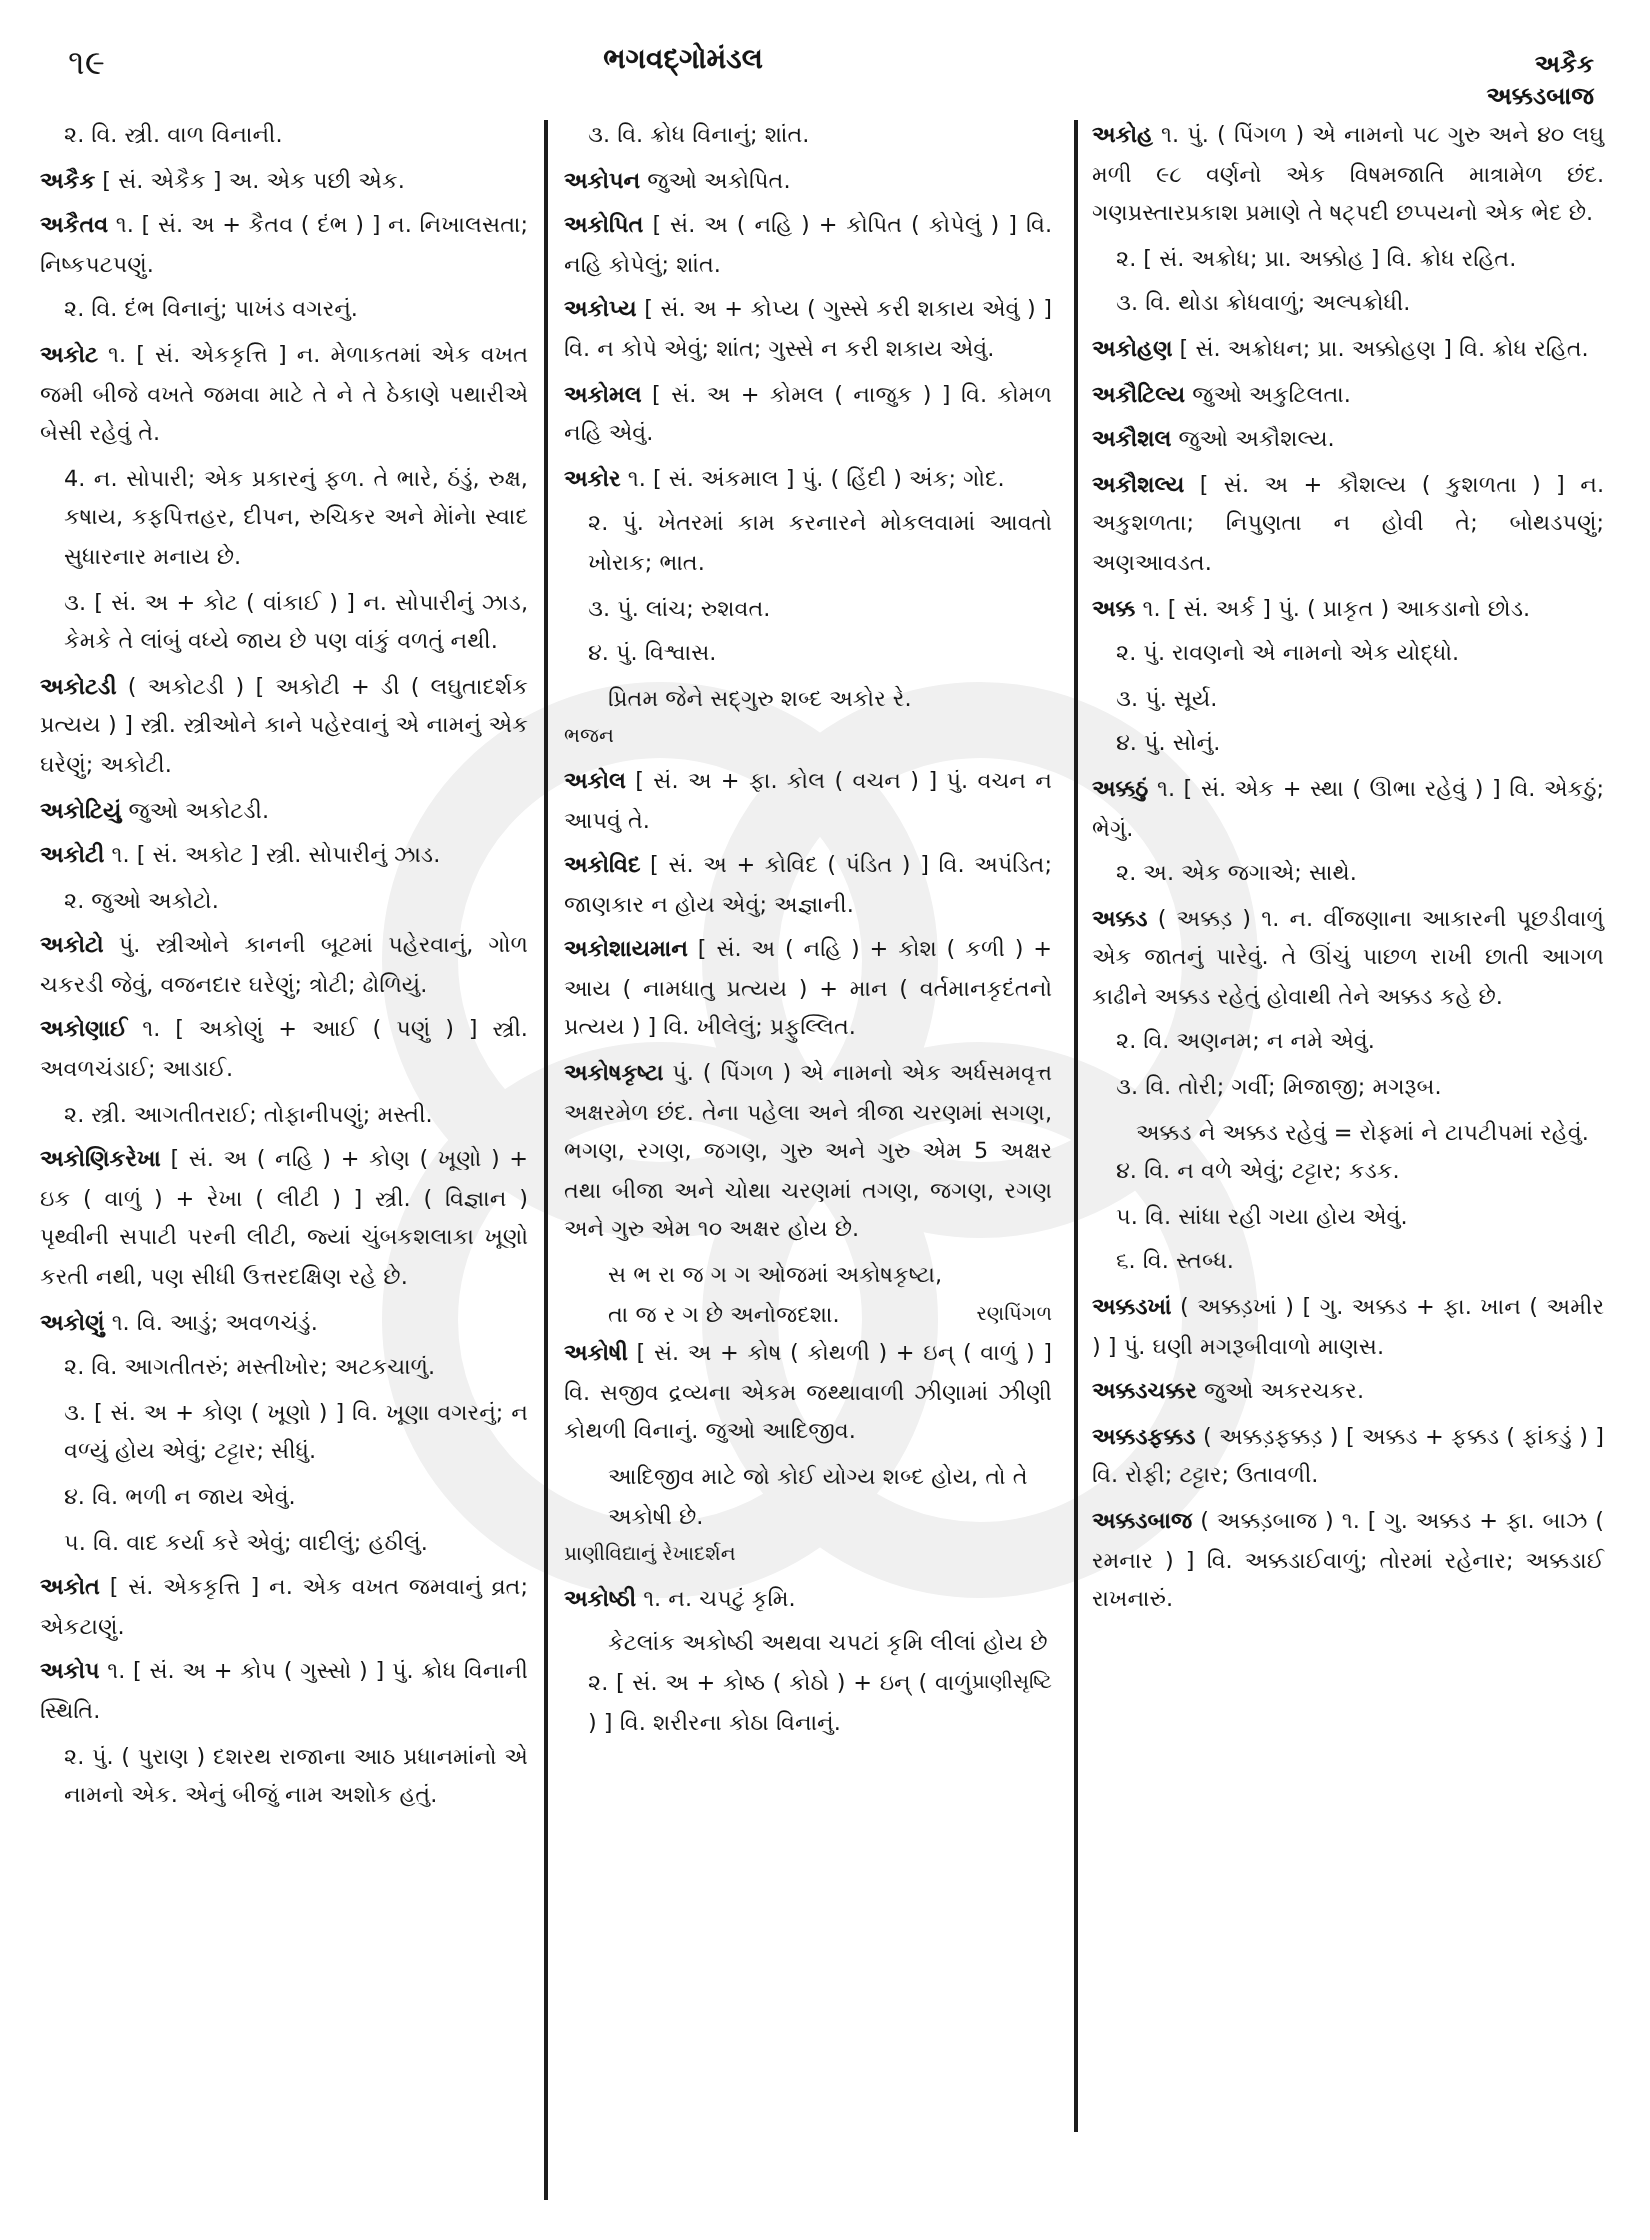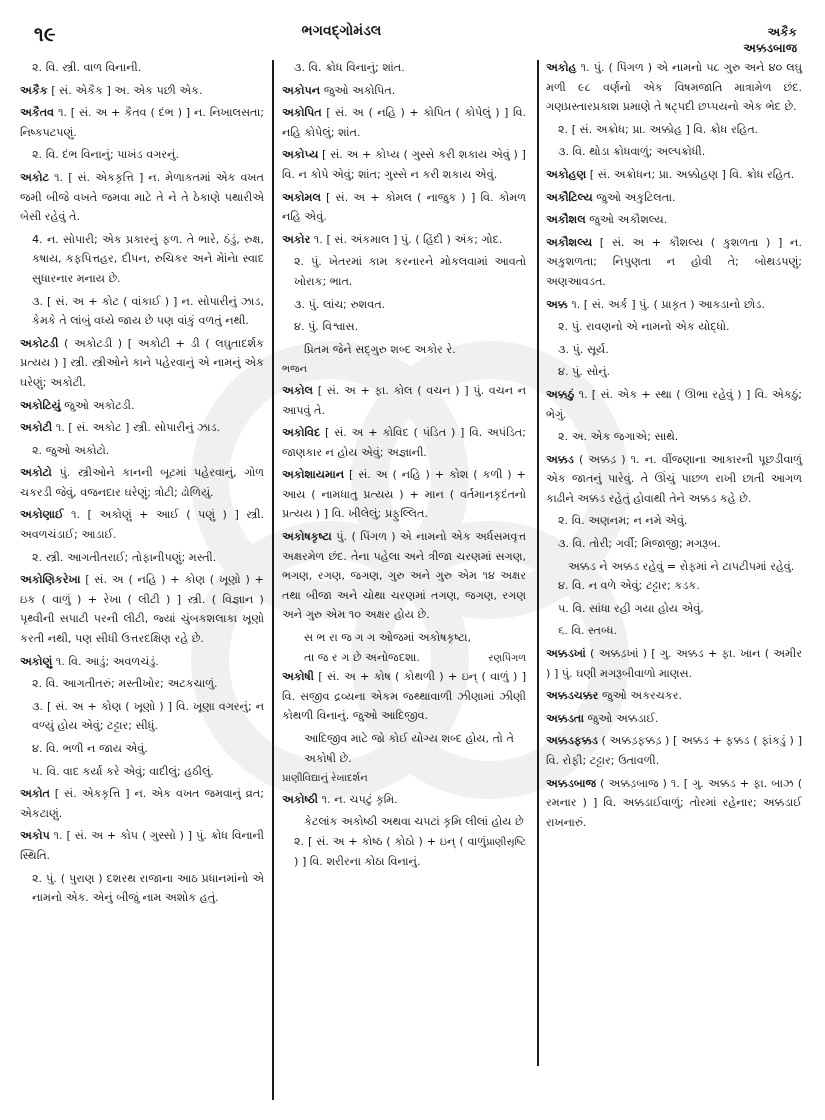--- a/index.html
+++ b/index.html
@@ -9,21 +9,21 @@
     font-family: "DejaVu Sans", sans-serif;
     position: relative;
   }
   .watermark {
     position: absolute; left: 150px; top: 280px; width: 520px; height: 560px;
     pointer-events: none; z-index: 0;
   }
   .header {
     position: absolute; left: 0; top: 0; width: 825px; height: 56px; z-index: 1;
   }
-  .page-num { position: absolute; left: 34px; top: 22px; font-size: 20px; font-weight: bold; }
+  .page-num { position: absolute; left: 34px; top: 22px; font-size: 17px; font-weight: normal; }
   .book-title { position: absolute; left: 0; width: 683px; top: 22px; text-align: center; font-size: 14px; font-weight: bold; }
   .guide { position: absolute; right: 28px; top: 24px; text-align: right; font-size: 12px; font-weight: bold; line-height: 16px; }
   .columns { position: absolute; top: 58px; left: 0; width: 694px; height: 1062px; z-index: 1; }
   .col { position: absolute; top: 0; font-size: 11.2px; line-height: 19.6px; }
   .col1 { left: 20px; width: 244px; }
   .col2 { left: 282px; width: 244px; }
   .col3 { left: 546px; width: 256px; }
   .rule { position: absolute; top: 2px; width: 2px; background: #1c1c1c; }
   .rule1 { left: 272px; height: 1040px; }
   .rule2 { left: 537px; height: 1006px; }
@@ -90,21 +90,21 @@
       <div class="entry"><span class="hw">અકોમલ</span><span> [ સં. અ + કોમલ ( નાજુક ) ] વિ. કોમળ નહિ એવું.</span></div>
       <div class="entry"><span class="hw">અકોર</span><span> ૧. [ સં. અંકમાલ ] પું. ( હિંદી ) અંક; ગોદ.</span></div>
       <div class="sense">૨. પું. ખેતરમાં કામ કરનારને મોકલવામાં આવતો ખોરાક; ભાત.</div>
       <div class="sense">૩. પું. લાંચ; રુશવત.</div>
       <div class="sense">૪. પું. વિશ્વાસ.</div>
       <div class="quote">પ્રિતમ જેને સદ્‌ગુરુ શબ્દ અકોર રે.</div>
       <div class="source">ભજન</div>
       <div class="entry"><span class="hw">અકોલ</span><span> [ સં. અ + ફા. કોલ ( વચન ) ] પું. વચન ન આપવું તે.</span></div>
       <div class="entry"><span class="hw">અકોવિદ</span><span> [ સં. અ + કોવિદ ( પંડિત ) ] વિ. અપંડિત; જાણકાર ન હોય એવું; અજ્ઞાની.</span></div>
       <div class="entry"><span class="hw">અકોશાયમાન</span><span> [ સં. અ ( નહિ ) + કોશ ( કળી ) + આય ( નામધાતુ પ્રત્યય ) + માન ( વર્તમાનકૃદંતનો પ્રત્યય ) ] વિ. ખીલેલું; પ્રફુલ્લિત.</span></div>
-      <div class="entry"><span class="hw">અકોષકૃષ્ટા</span><span> પું. ( પિંગળ ) એ નામનો એક અર્ધસમવૃત્ત અક્ષરમેળ છંદ. તેના પહેલા અને ત્રીજા ચરણમાં સગણ, ભગણ, રગણ, જગણ, ગુરુ અને ગુરુ એમ ૧૪ અક્ષર તથા બીજા અને ચોથા ચરણમાં તગણ, જગણ, રગણ અને ગુરુ એમ ૧૦ અક્ષર હોય છે.</span></div>
+      <div class="entry"><span class="hw">અકોષકૃષ્ટા</span><span> પું. ( પિંગળ ) એ નામનો એક અર્ધસમવૃત્ત અક્ષરમેળ છંદ. તેના પહેલા અને ત્રીજા ચરણમાં સગણ, ભગણ, રગણ, જગણ, ગુરુ અને ગુરુ એમ 5 અક્ષર તથા બીજા અને ચોથા ચરણમાં તગણ, જગણ, રગણ અને ગુરુ એમ ૧૦ અક્ષર હોય છે.</span></div>
       <div class="quote">સ ભ રા જ ગ ગ ઓજમાં અકોષકૃષ્ટા,</div>
       <div class="quote"><span>તા જ ર ગ છે અનોજદશા.</span><span style="float: right; font-size: 10px;">રણપિંગળ</span></div>
       <div class="entry"><span class="hw">અકોષી</span><span> [ સં. અ + કોષ ( કોથળી ) + ઇન્ ( વાળું ) ] વિ. સજીવ દ્રવ્યના એકમ જથ્થાવાળી ઝીણામાં ઝીણી કોથળી વિનાનું. જુઓ આદિજીવ.</span></div>
       <div class="quote">આદિજીવ માટે જો કોઈ યોગ્ય શબ્દ હોય, તો તે અકોષી છે.</div>
       <div class="source">પ્રાણીવિદ્યાનું રેખાદર્શન</div>
       <div class="entry"><span class="hw">અકોષ્ઠી</span><span> ૧. ન. ચપટું કૃમિ.</span></div>
       <div class="quote"><span>કેટલાંક અકોષ્ઠી અથવા ચપટાં કૃમિ લીલાં હોય છે</span><span style="float: right; font-size: 10px;">પ્રાણીસૃષ્ટિ</span></div>
       <div class="sense">૨. [ સં. અ + કોષ્ઠ ( કોઠો ) + ઇન્ ( વાળું ) ] વિ. શરીરના કોઠા વિનાનું.</div>
     </div>
   <div class="col col3">
@@ -123,17 +123,16 @@
       <div class="sense">૨. અ. એક જગાએ; સાથે.</div>
       <div class="entry"><span class="hw">અક્કડ</span><span> ( અક્કડ઼ ) ૧. ન. વીંજણાના આકારની પૂછડીવાળું એક જાતનું પારેવું. તે ઊંચું પાછળ રાખી છાતી આગળ કાઢીને અક્કડ રહેતું હોવાથી તેને અક્કડ કહે છે.</span></div>
       <div class="sense">૨. વિ. અણનમ; ન નમે એવું.</div>
       <div class="sense">૩. વિ. તોરી; ગર્વી; મિજાજી; મગરૂબ.</div>
       <div class="quote">અક્કડ ને અક્કડ રહેવું = રોફમાં ને ટાપટીપમાં રહેવું.</div>
       <div class="sense">૪. વિ. ન વળે એવું; ટટ્ટાર; કડક.</div>
       <div class="sense">૫. વિ. સાંધા રહી ગયા હોય એવું.</div>
       <div class="sense">૬. વિ. સ્તબ્ધ.</div>
       <div class="entry"><span class="hw">અક્કડખાં</span><span> ( અક્કડ઼ખાં ) [ ગુ. અક્કડ + ફા. ખાન ( અમીર ) ] પું. ઘણી મગરૂબીવાળો માણસ.</span></div>
       <div class="entry"><span class="hw">અક્કડચક્કર</span><span> જુઓ અકરચકર.</span></div>
-      <div class="entry"><span class="hw">અક્કડતા</span><span> જુઓ અક્કડાઈ.</span></div>
       <div class="entry"><span class="hw">અક્કડફક્કડ</span><span> ( અક્કડ઼ફક્કડ઼ ) [ અક્કડ + ફક્કડ ( ફાંકડું ) ] વિ. રોફી; ટટ્ટાર; ઉતાવળી.</span></div>
       <div class="entry"><span class="hw">અક્કડબાજ</span><span> ( અક્કડ઼બાજ ) ૧. [ ગુ. અક્કડ + ફા. બાઝ ( રમનાર ) ] વિ. અક્કડાઈવાળું; તોરમાં રહેનાર; અક્કડાઈ રાખનારું.</span></div>
     </div>
 </div>
 
 </body></html>

